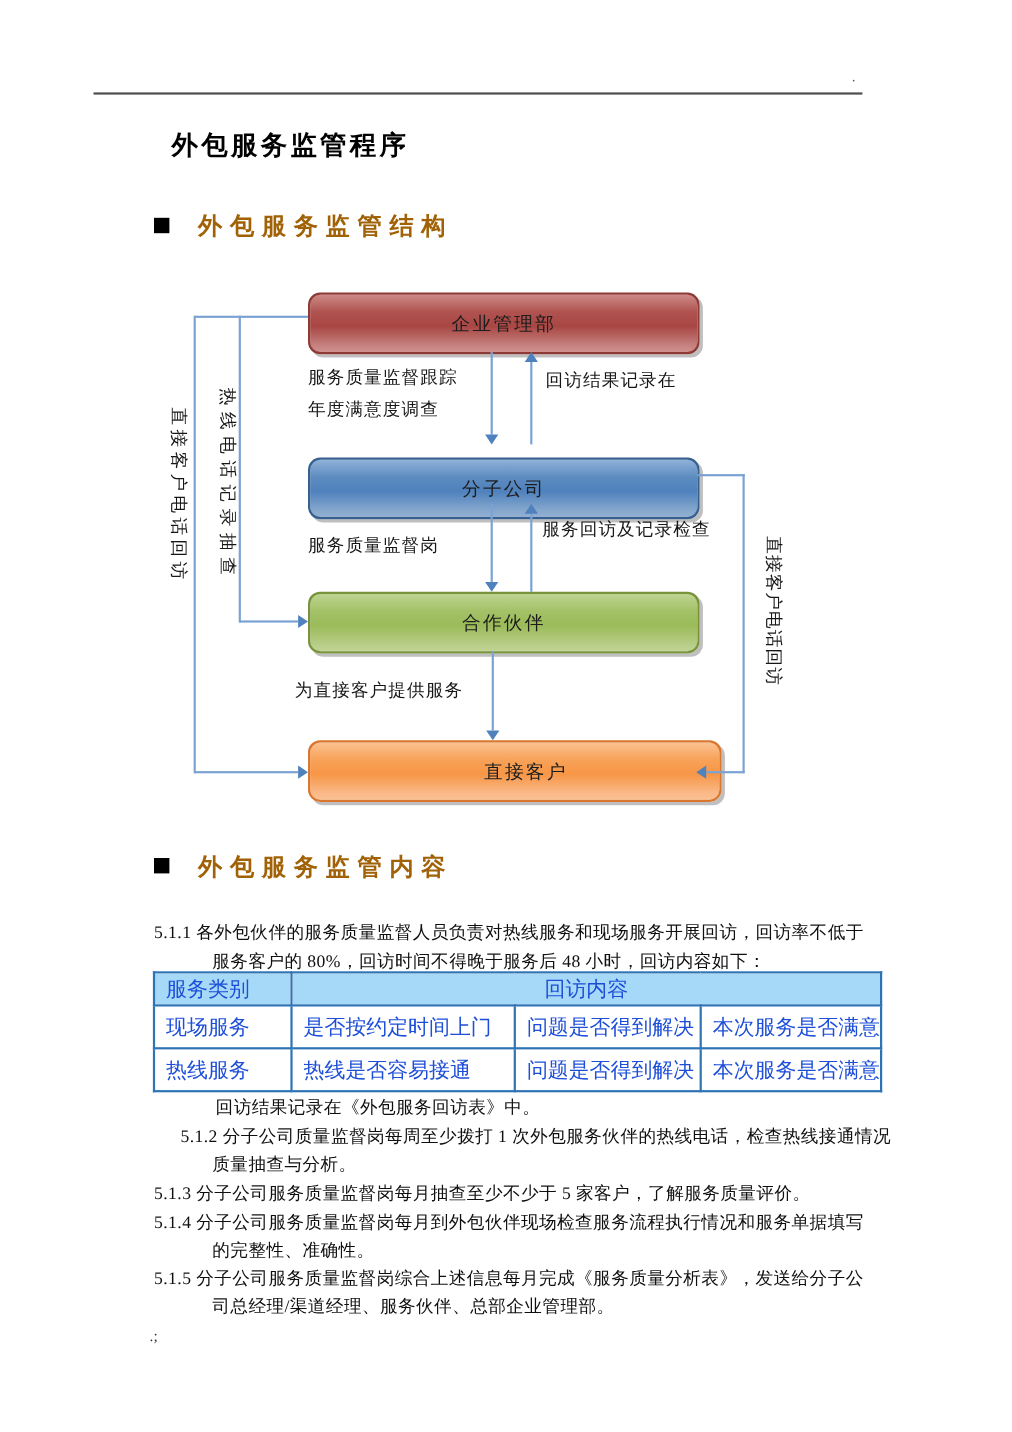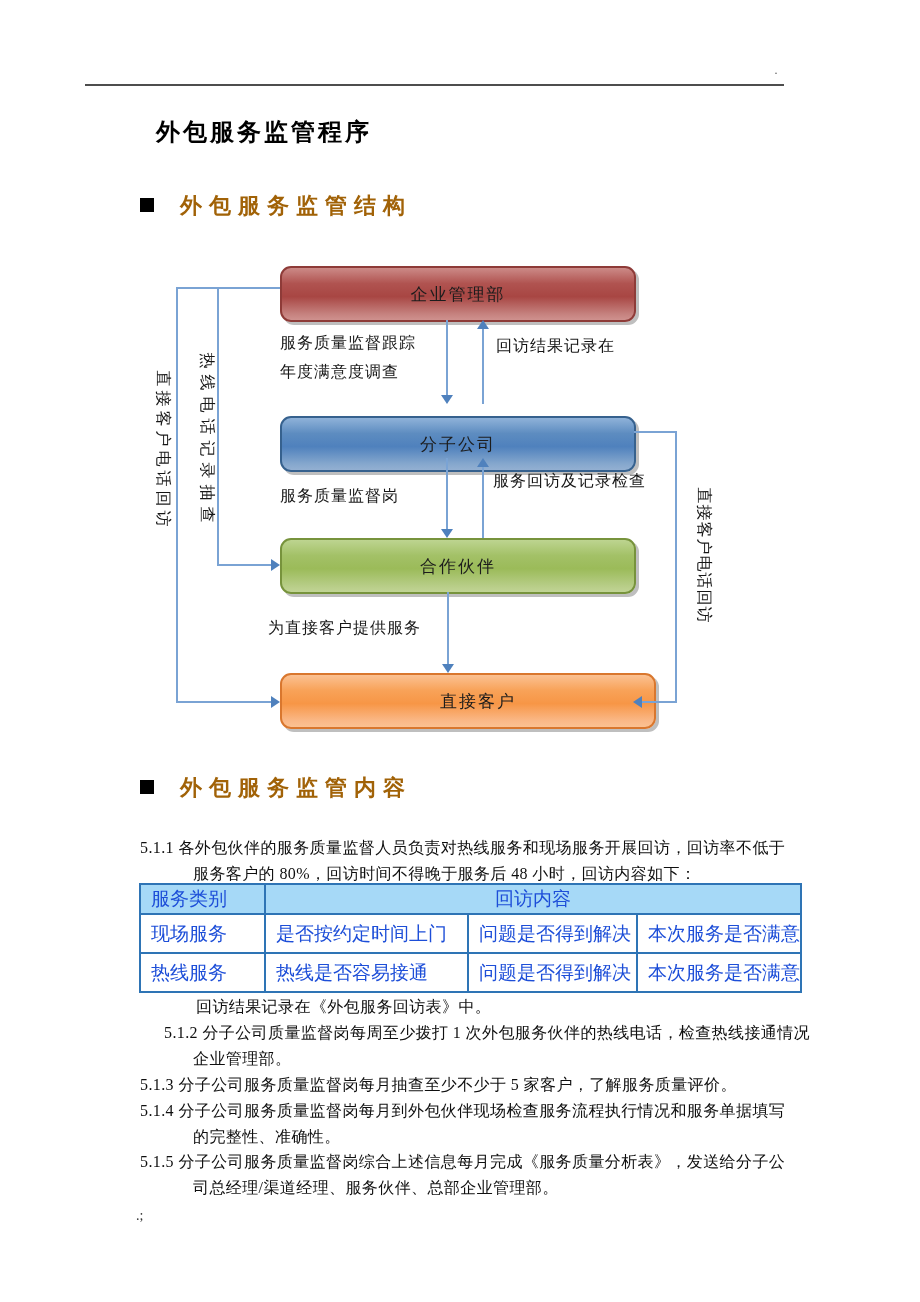--- a/index.html
+++ b/index.html
@@ -200,20 +200,20 @@
       <td>热线服务</td>
       <td>热线是否容易接通</td>
       <td>问题是否得到解决</td>
       <td>本次服务是否满意</td>
     </tr>
   </tbody>
 </table>
 
 <div class="abs bodyline y-note nowrap">回访结果记录在《外包服务回访表》中。</div>
 <div class="abs bodyline y-p512a nowrap">5.1.2 分子公司质量监督岗每周至少拨打 1 次外包服务伙伴的热线电话，检查热线接通情况</div>
-<div class="abs bodyline y-p512b nowrap">企业管理部。</div>
+<div class="abs bodyline y-p512b nowrap">质量抽查与分析。</div>
 <div class="abs bodyline y-p513 nowrap">5.1.3 分子公司服务质量监督岗每月抽查至少不少于 5 家客户，了解服务质量评价。</div>
 <div class="abs bodyline y-p514a nowrap">5.1.4 分子公司服务质量监督岗每月到外包伙伴现场检查服务流程执行情况和服务单据填写</div>
 <div class="abs bodyline y-p514b nowrap">的完整性、准确性。</div>
 <div class="abs bodyline y-p515a nowrap">5.1.5 分子公司服务质量监督岗综合上述信息每月完成《服务质量分析表》，发送给分子公</div>
 <div class="abs bodyline y-p515b nowrap">司总经理/渠道经理、服务伙伴、总部企业管理部。</div>
 
 <div class="abs footer-mark nowrap">.;</div>
 
 </body></html>

